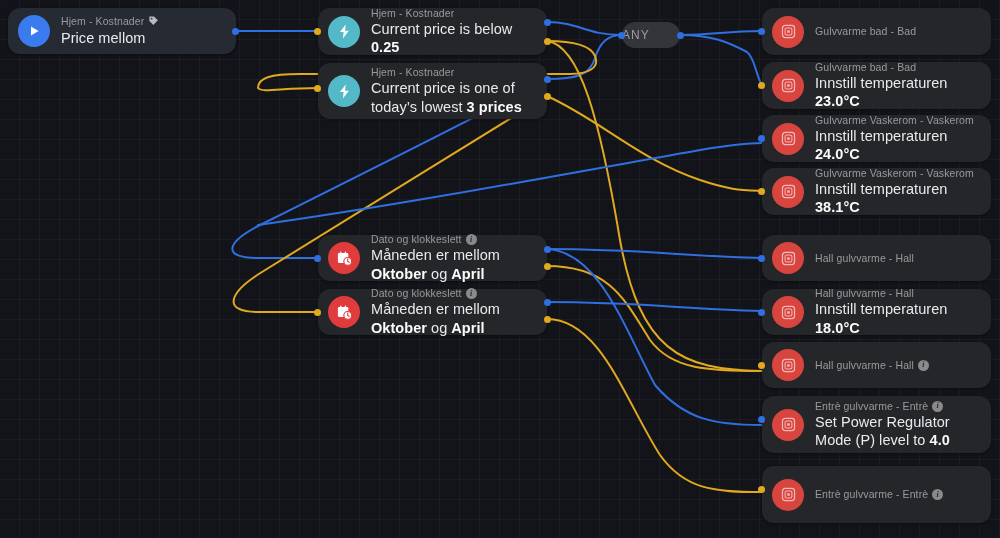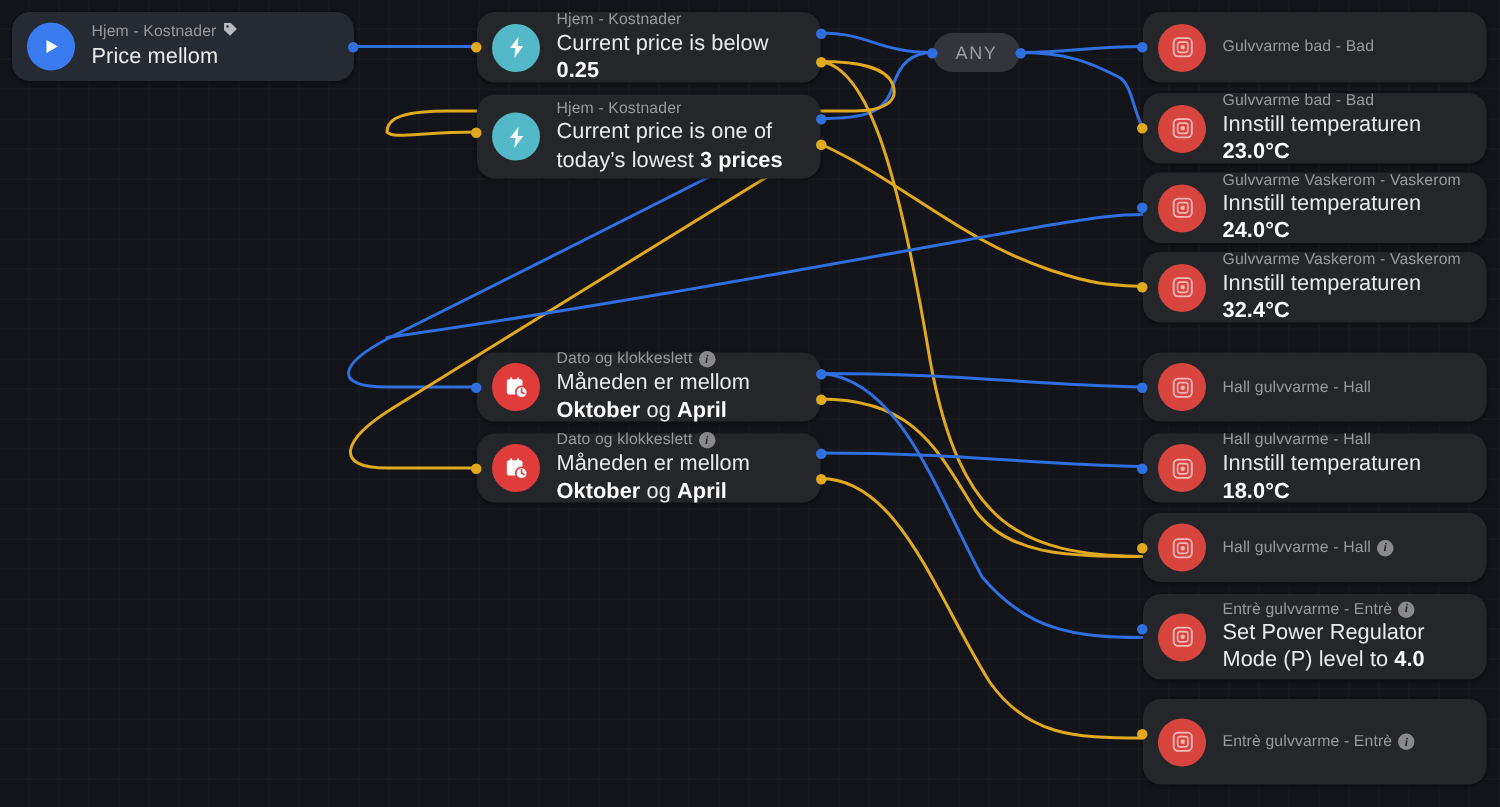--- a/index.html
+++ b/index.html
@@ -72,21 +72,21 @@
     font-family: "Liberation Serif", serif;
     line-height: 1;
   }
   .tag-ico { display: inline-block; vertical-align: middle; }
 
   .anynode {
     position: absolute;
     background: #34353a;
     border-radius: 14px;
     height: 26px;
-    display: flex; align-items: center; justify-content: center;
+    display: flex; align-items: center; 
     color: #9c9da1;
     font-size: 12px;
     letter-spacing: 1.1px;
     z-index: 5;
   }
   .dot { position: absolute; width: 7px; height: 7px; border-radius: 50%; z-index: 6; }
   .dot.b { background: #2f6fe0; }
   .dot.y { background: #e0a91e; }
 </style>
 </head>
@@ -281,21 +281,21 @@
     <div class="node" style="left: 762px; top: 168px; width: 229px; height: 47px;">
       <span class="badge red-dim">
         <svg width="17" height="17" viewBox="0 0 18 18">
           <rect x="2.6" y="2.6" width="12.8" height="12.8" rx="3" fill="none" stroke="#f4b9b6" stroke-width="1.3"></rect>
           <rect x="5.4" y="5.4" width="7.2" height="7.2" rx="1.6" fill="none" stroke="#f4b9b6" stroke-width="1.1"></rect>
           <rect x="7.6" y="7.6" width="2.8" height="2.8" rx="0.7" fill="#f4b9b6"></rect>
         </svg>
       </span>
       <span class="ntext"><span class="sub">
           <span>Gulvvarme Vaskerom - Vaskerom</span>
-        </span><span class="title"><span>Innstill temperaturen </span><b>32.4°C</b></span></span>
+        </span><span class="title"><span>Innstill temperaturen </span><b>38.1°C</b></span></span>
     </div>
     <span class="dot y" style="left: 758px; top: 188px;"></span>
     <div class="node" style="left: 762px; top: 235px; width: 229px; height: 46px;">
       <span class="badge red-dim">
         <svg width="17" height="17" viewBox="0 0 18 18">
           <rect x="2.6" y="2.6" width="12.8" height="12.8" rx="3" fill="none" stroke="#f4b9b6" stroke-width="1.3"></rect>
           <rect x="5.4" y="5.4" width="7.2" height="7.2" rx="1.6" fill="none" stroke="#f4b9b6" stroke-width="1.1"></rect>
           <rect x="7.6" y="7.6" width="2.8" height="2.8" rx="0.7" fill="#f4b9b6"></rect>
         </svg>
       </span>

